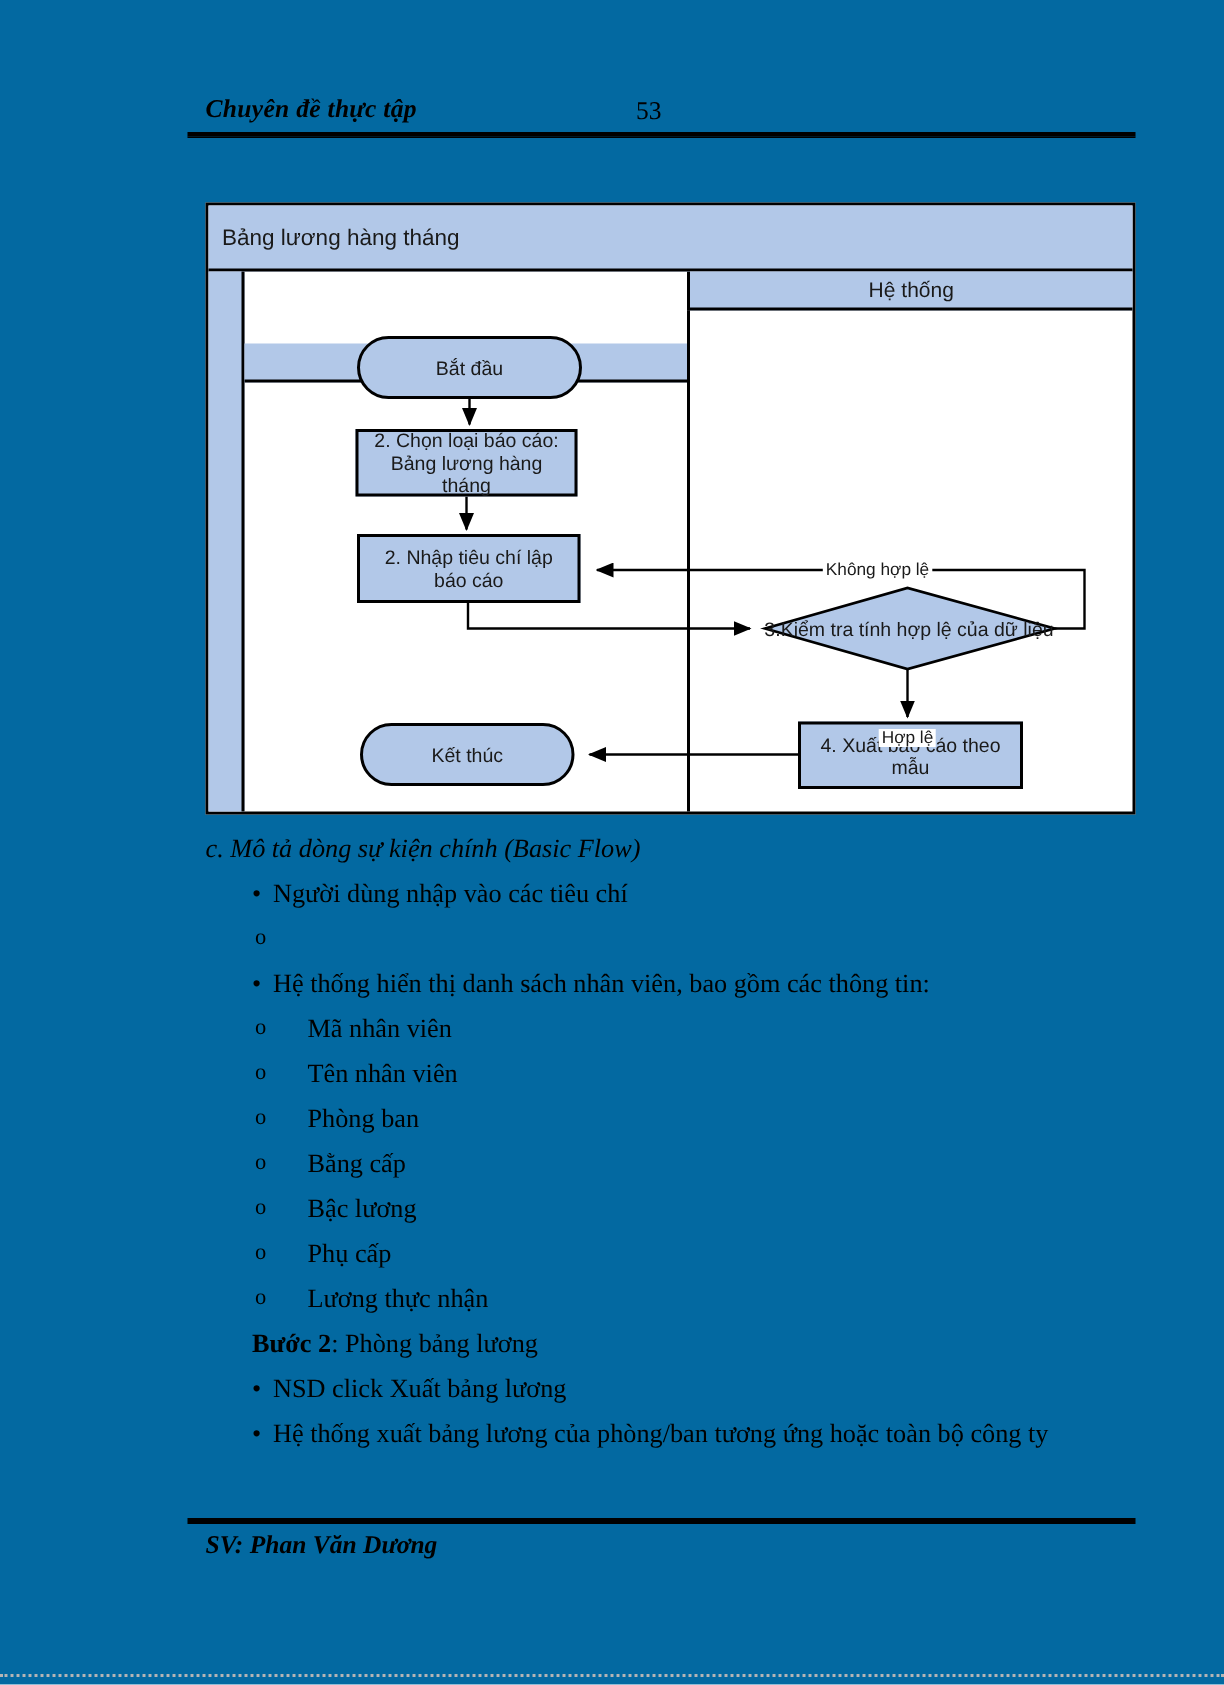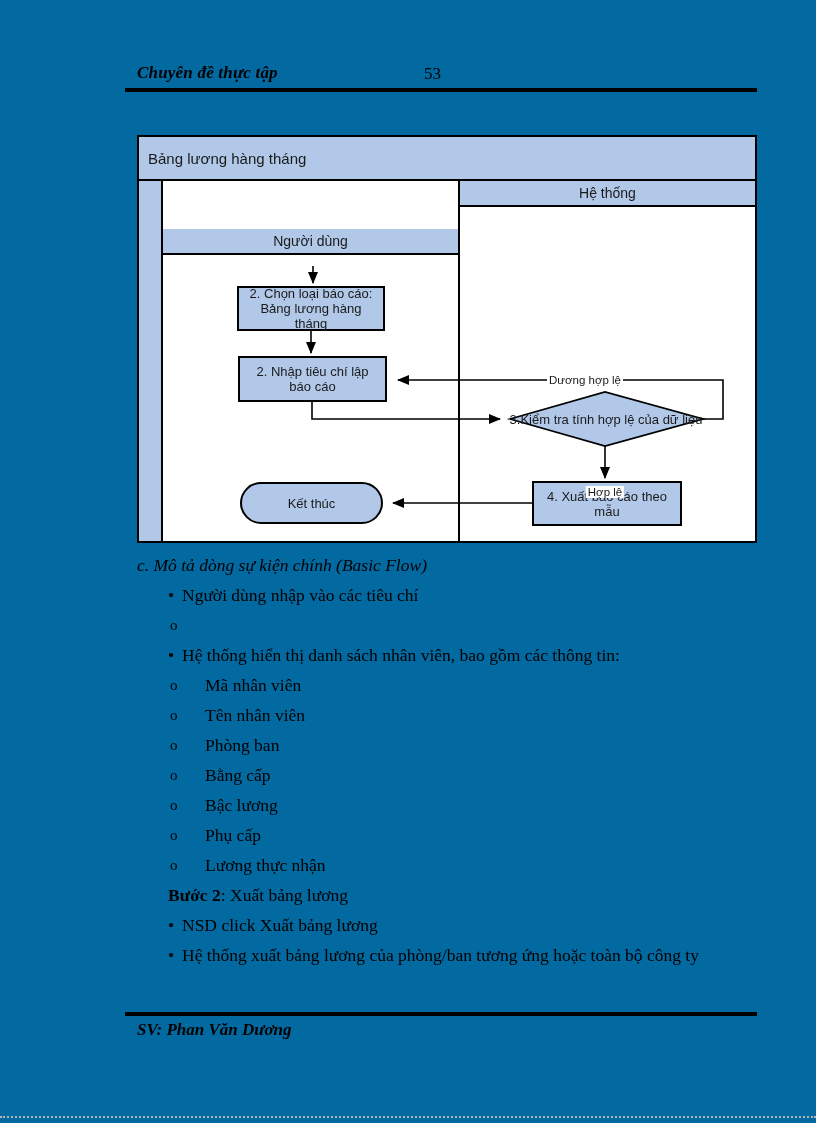--- a/index.html
+++ b/index.html
@@ -138,27 +138,28 @@
         <line x1="174" y1="129" x2="174" y2="146" marker-end="url(#arr)"></line>
         <line x1="172" y1="194" x2="172" y2="216" marker-end="url(#arr)"></line>
         <polyline points="173,265 173,282 361,282" marker-end="url(#arr)"></polyline>
         <polyline points="564,282 584,282 584,243 259,243" marker-end="url(#arr)"></polyline>
         <line x1="466" y1="309" x2="466" y2="341" marker-end="url(#arr)"></line>
         <line x1="393" y1="366" x2="254" y2="366" marker-end="url(#arr)"></line>
       </g>
       <polygon points="371,282 466,255 564,282 466,309" fill="#b2c8e8" stroke="#000" stroke-width="1.8"></polygon>
     </svg>
 
+    <div class="node terminator n-start">Bắt đầu</div>
     <div class="node n-step1">2. Chọn loại báo cáo: Bảng lương hàng tháng</div>
     <div class="node n-step2">2. Nhập tiêu chí lập báo cáo</div>
     <div class="decision-label">3.Kiểm tra tính hợp lệ của dữ liệu</div>
     <div class="node n-step4">4. Xuất báo cáo theo mẫu</div>
     <div class="node terminator n-end">Kết thúc</div>
 
-    <div class="edge-label el-invalid">Dương hợp lệ</div>
+    <div class="edge-label el-invalid">Không hợp lệ</div>
     <div class="edge-label el-valid">Hợp lệ</div>
   </div>
 
   <div class="body-text">
     <div class="line l-heading">c. Mô tả dòng sự kiện chính (Basic Flow)</div>
 
 
     <div class="line l-bullet">
         <span class="marker">•</span>
         <span>Người dùng nhập vào các tiêu chí</span>
@@ -203,21 +204,21 @@
         <span>Phụ cấp</span>
       </div>
 
     <div class="line l-circle">
         <span class="marker">o</span>
         <span>Lương thực nhận</span>
       </div>
 
     <div class="line l-step">
         <span class="b">Bước 2</span>
-        <span>: Xuất bảng lương</span>
+        <span>: Phòng bảng lương</span>
       </div>
 
     <div class="line l-bullet">
         <span class="marker">•</span>
         <span>NSD click Xuất bảng lương</span>
       </div>
 
     <div class="line l-bullet">
         <span class="marker">•</span>
         <span>Hệ thống xuất bảng lương của phòng/ban tương ứng hoặc toàn bộ công ty</span>

